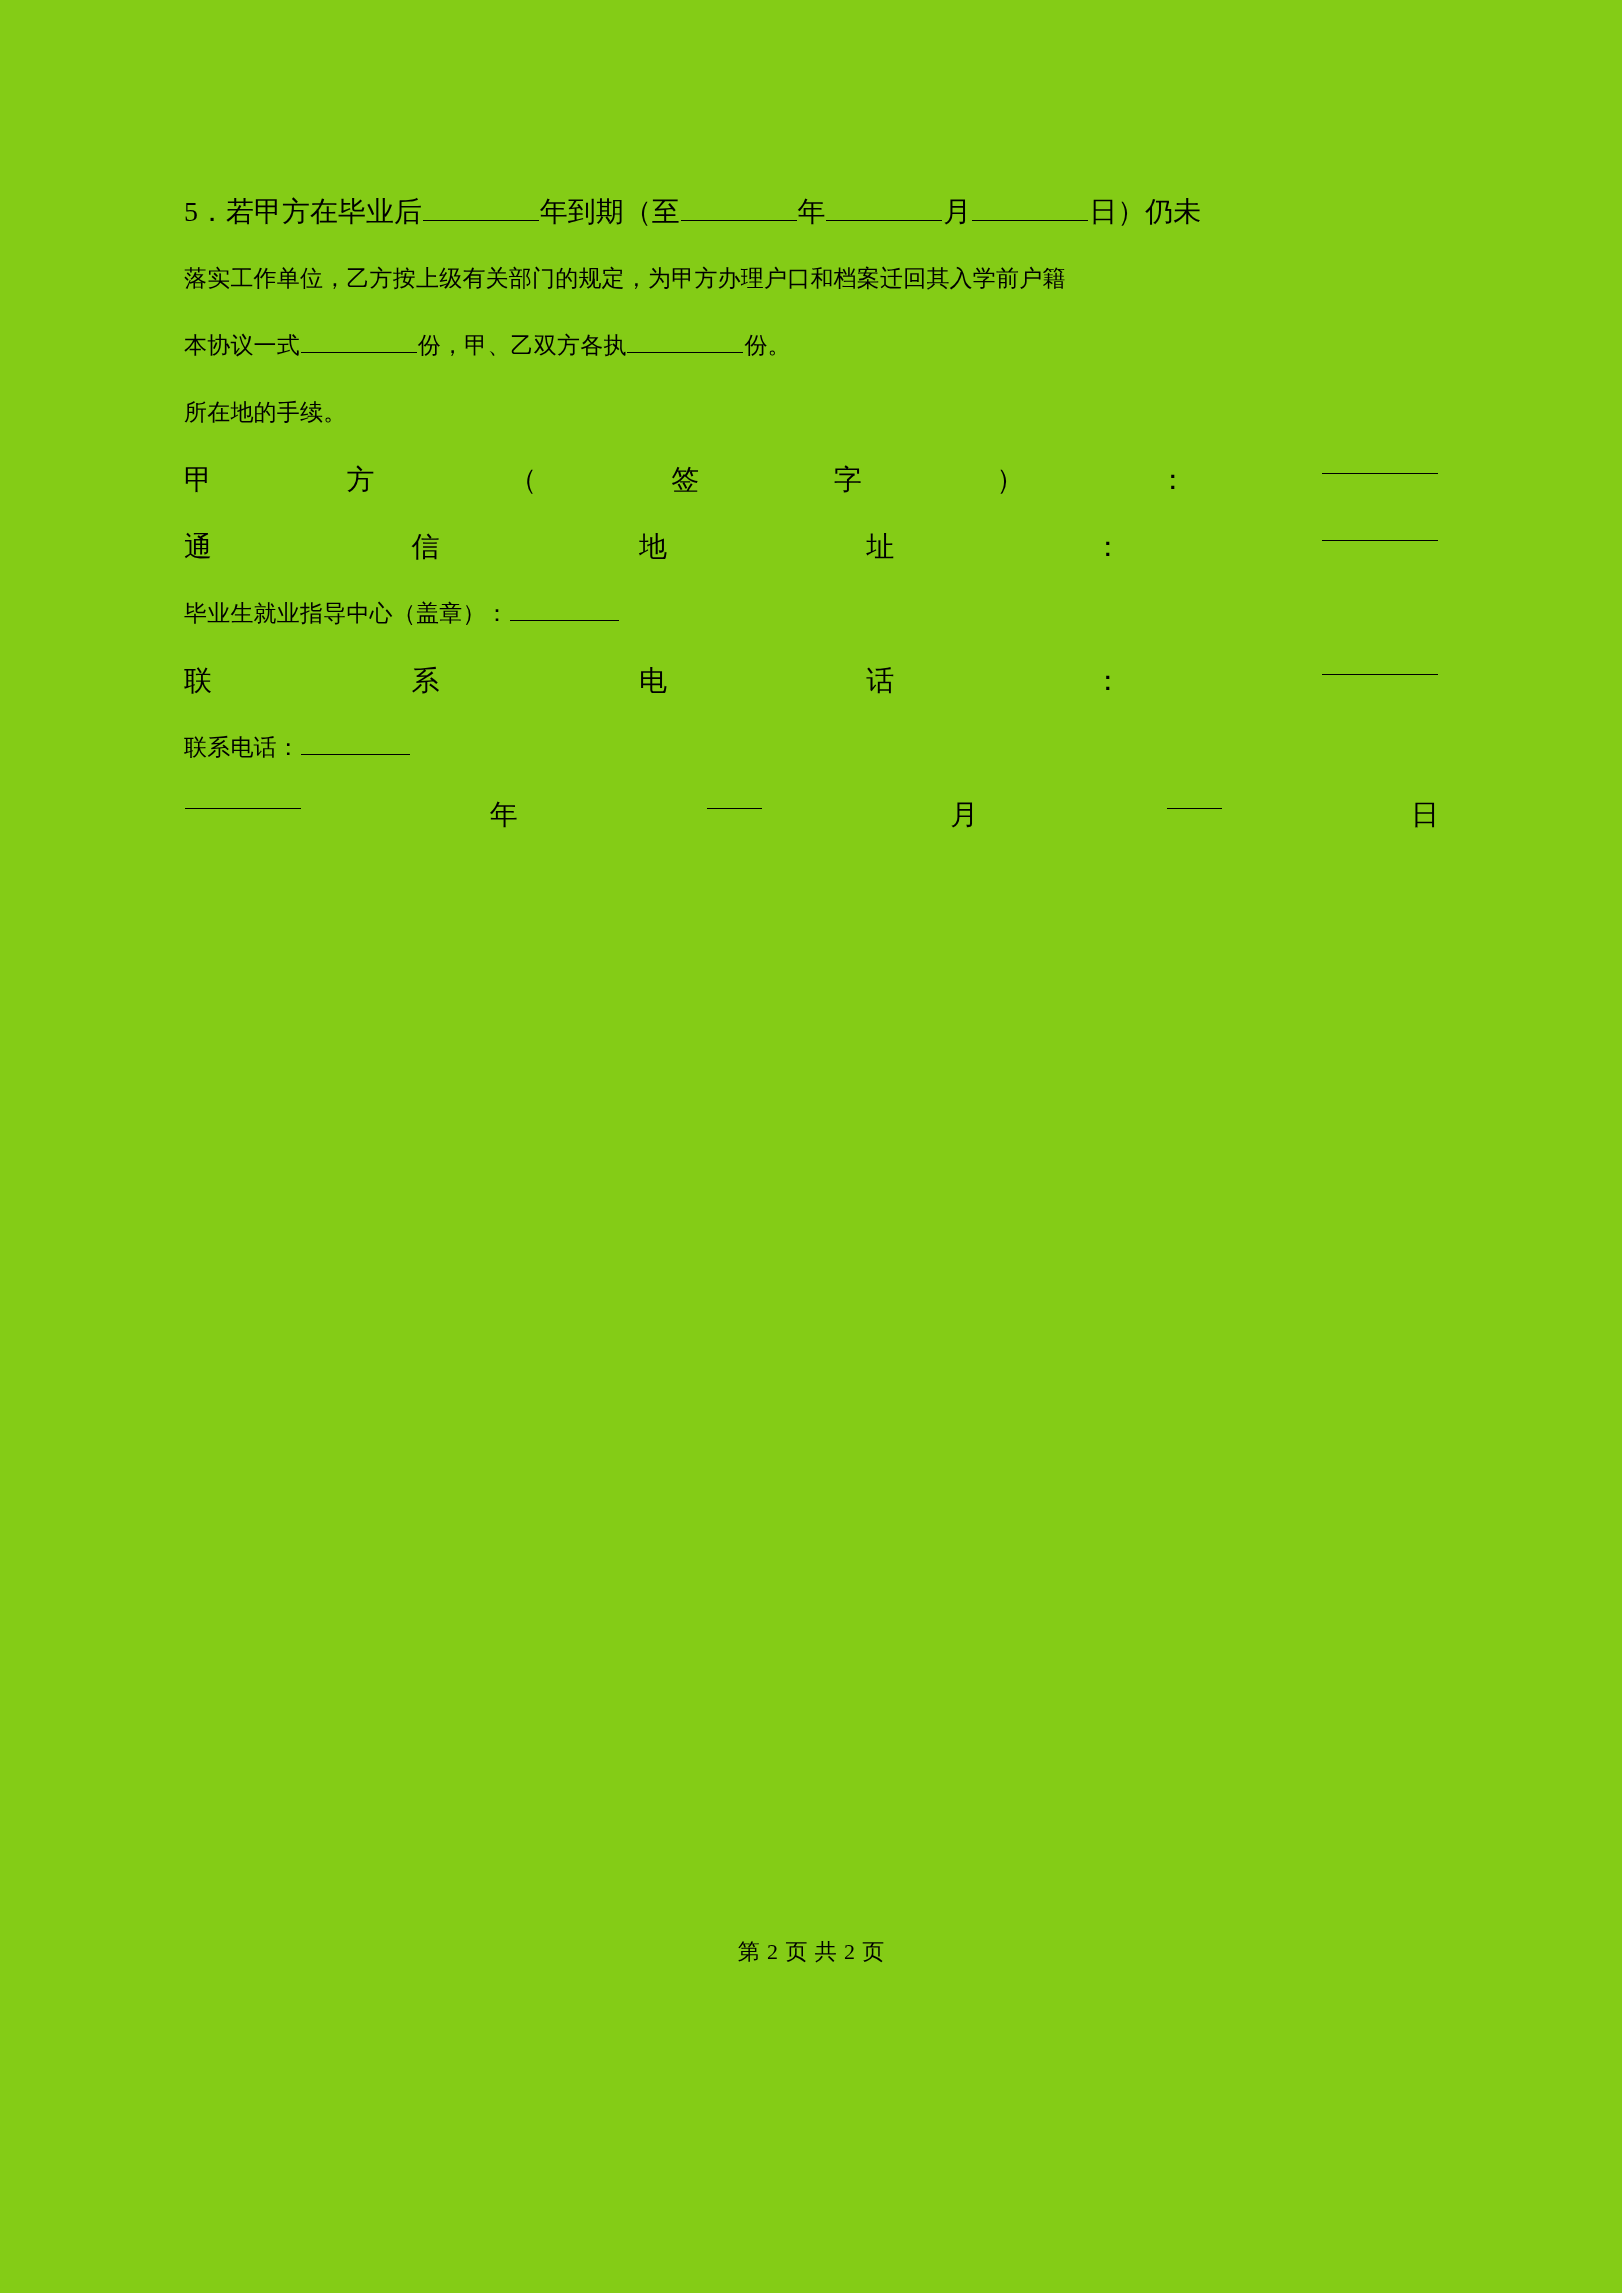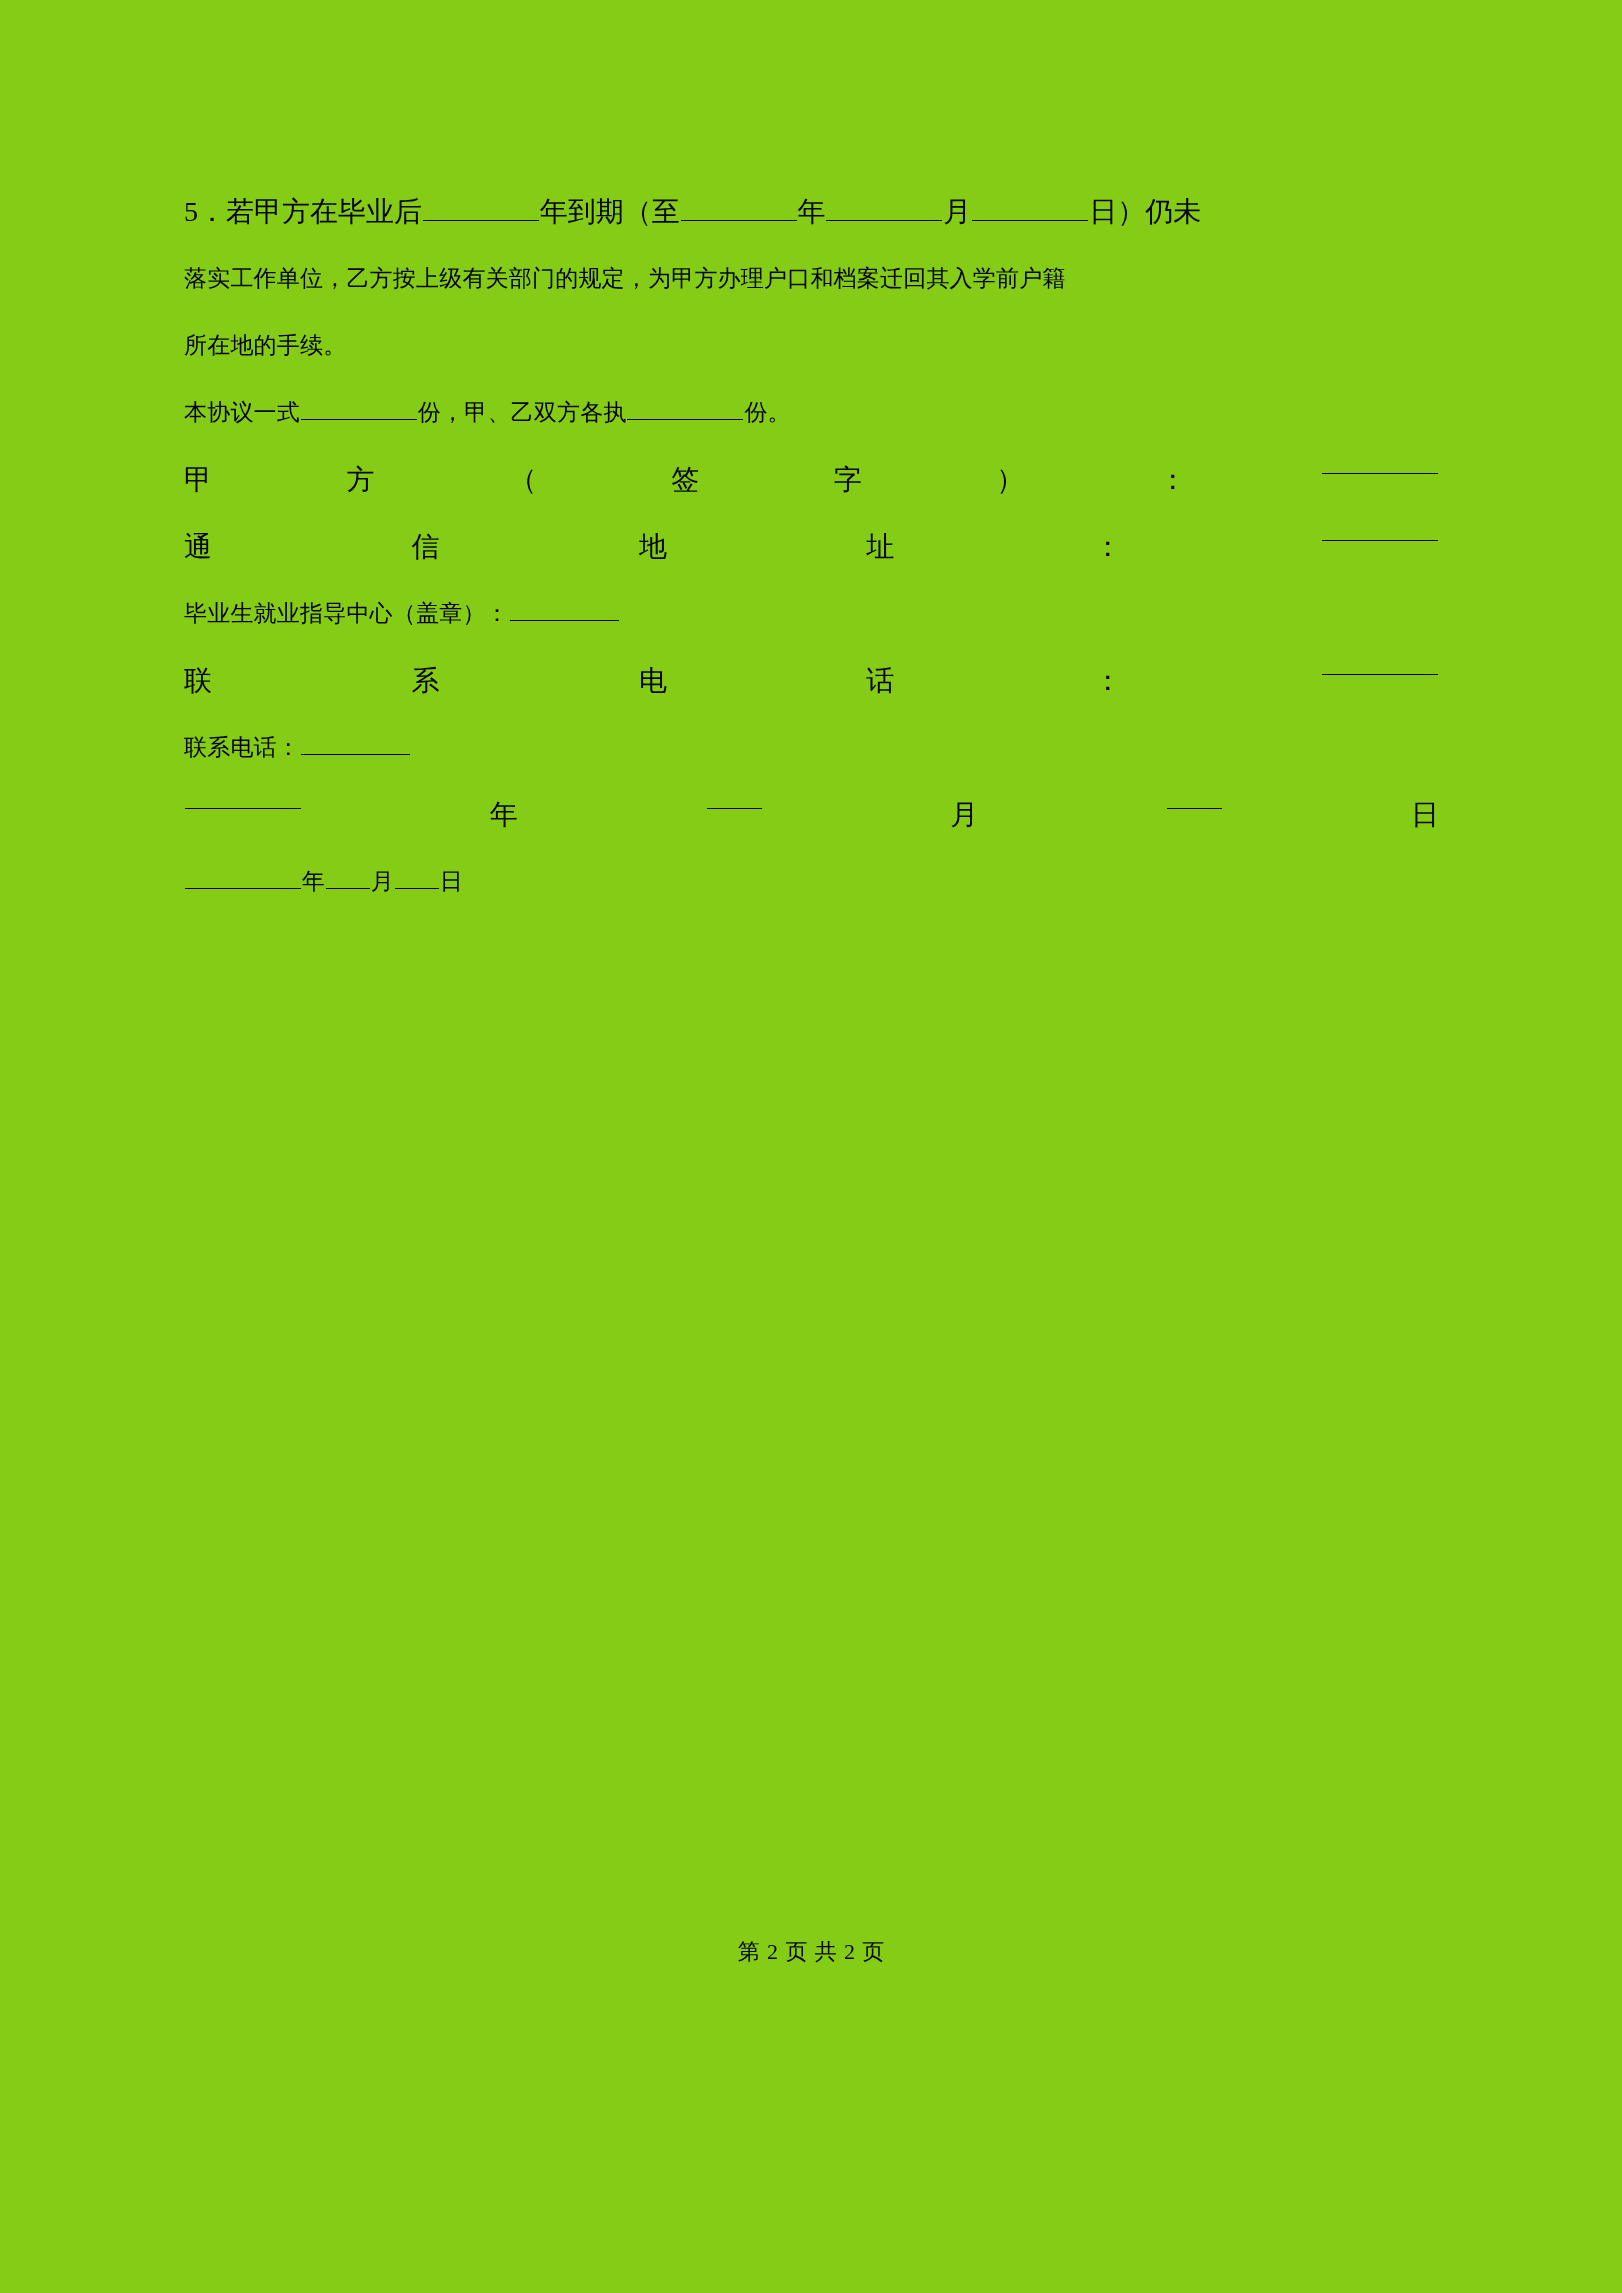--- a/index.html
+++ b/index.html
@@ -87,25 +87,25 @@
 <body>
 
 <div class="page">
 
   <div class="content">
 
     <div class="body-block">
       <span>5．若甲方在毕业后</span><span class="blank b-xl"></span><span>年到期（至</span><span class="blank b-xl"></span><span>年</span><span class="blank b-xl"></span><span>月</span><span class="blank b-xl"></span><span>日）仍未</span>
     </div>
     <div class="para">落实工作单位，乙方按上级有关部门的规定，为甲方办理户口和档案迁回其入学前户籍</div>
-    <div class="para">所在地的手续。</div>
-
     <div class="para">
       <span>本协议一式</span><span class="blank b-xl"></span><span>份，甲、乙双方各执</span><span class="blank b-xl"></span><span>份。</span>
     </div>
+
+    <div class="para">所在地的手续。</div>
 
     <div class="spread">
       <span class="seg">甲</span>
       <span class="seg">方</span>
       <span class="seg">（</span>
       <span class="seg">签</span>
       <span class="seg">字</span>
       <span class="seg">）</span>
       <span class="seg">：</span>
       <span class="blank b-xl"></span>
@@ -140,22 +140,19 @@
 
     <div class="spread">
       <span class="blank b-xl"></span>
       <span class="seg">年</span>
       <span class="blank b-sm"></span>
       <span class="seg">月</span>
       <span class="blank b-sm"></span>
       <span class="seg">日</span>
     </div>
 
-    <div class="para">
-      <span class="blank b-xl"></span><span>年</span><span class="blank b-xs"></span><span>月</span><span class="blank b-xs"></span><span>日</span>
-    </div>
 
   </div>
 
   <div class="footer">第 2 页 共 2 页</div>
 
 </div>
 
 
 </body></html>

